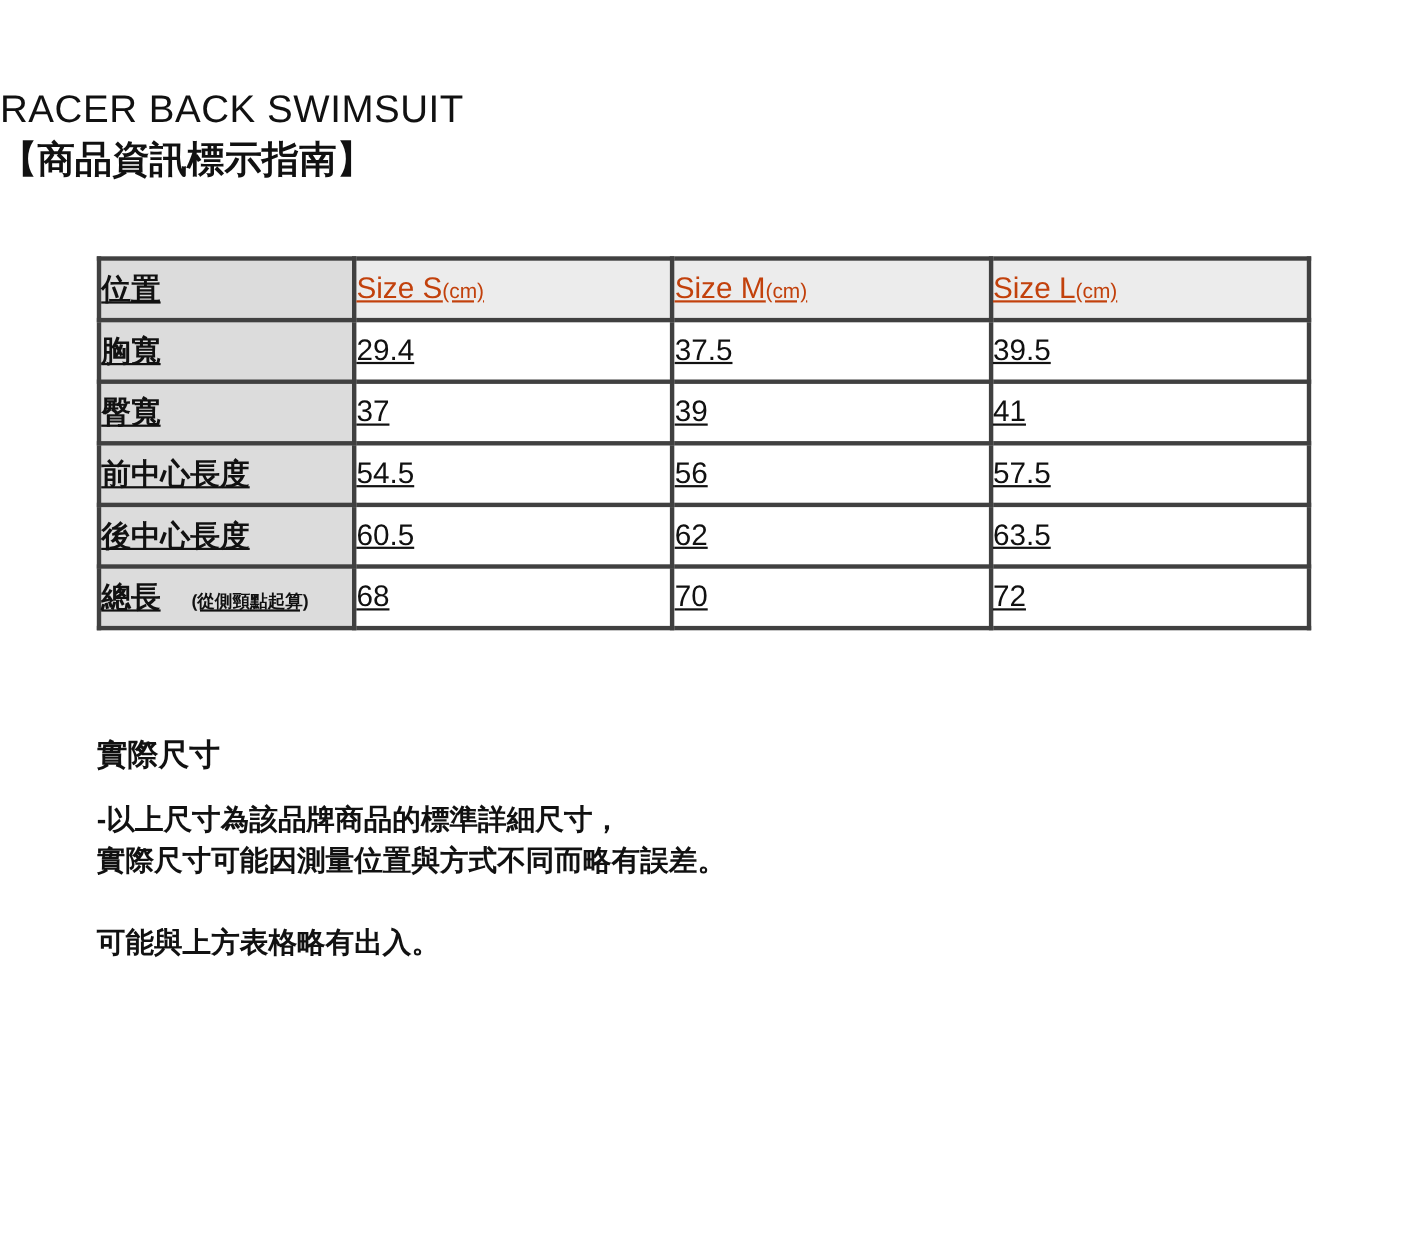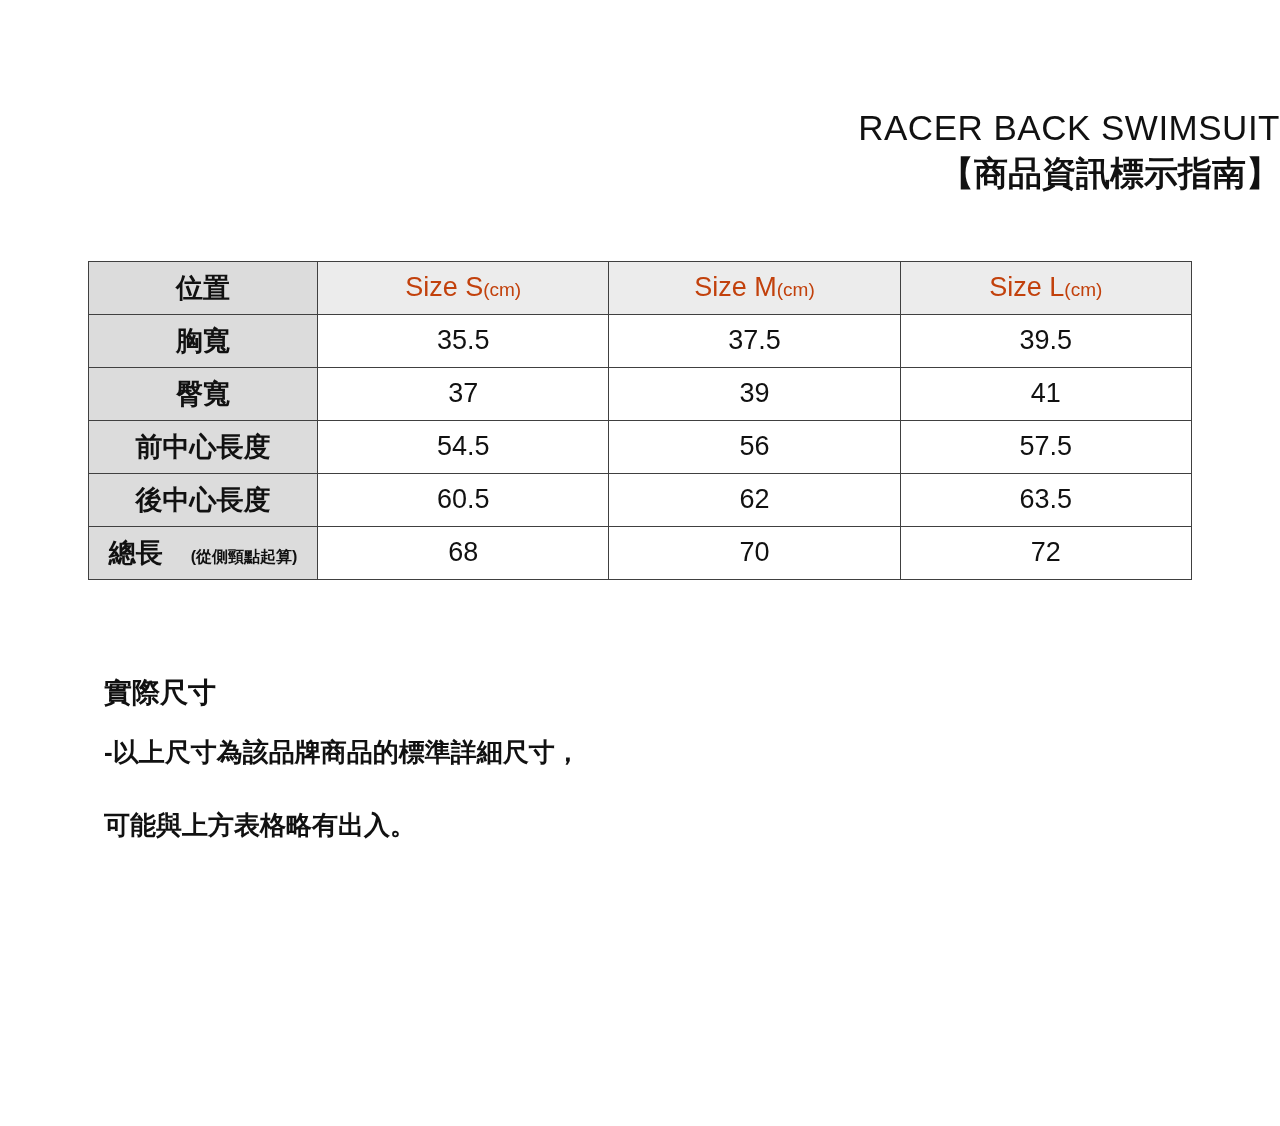--- a/index.html
+++ b/index.html
@@ -18,22 +18,22 @@
   .page {
     width: 1280px;
     height: 1126px;
     box-sizing: border-box;
     padding: 0;
     position: relative;
   }
 
   
   .title-block {
-    text-align: right;
-    padding-top: 108px;
+    text-align: left;
+    padding-top: 80px;
   }
   .title-main {
     font-size: 35px;
     letter-spacing: 0.5px;
     line-height: 1.15;
     font-weight: 400;
     color: #111;
   }
   .title-sub {
     font-size: 34px;
@@ -49,26 +49,27 @@
     margin-top: 66px;
     width: 1104px;
   }
   table.size-table {
     border-collapse: collapse;
     width: 100%;
     table-layout: fixed;
   }
   table.size-table td,
   table.size-table th {
-    border: 1px solid #404040;
-    text-align: center;
+    border: 4px solid #404040;
+    text-align: left;
     vertical-align: middle;
     padding: 0;
     height: 52px;
     font-weight: 400;
+    text-decoration: underline;
   }
   
   table.size-table .pos-col {
     width: 228px;
     background: #dcdcdc;
     font-size: 27px;
     font-weight: 700;
     color: #111;
   }
   table.size-table thead .pos-col {
@@ -95,21 +96,20 @@
   }
   .hdr-label {
     white-space: nowrap;
   }
 
   
   .notes {
     margin-top: 94px;
     padding-left: 88px;
     padding-right: 60px;
-    margin-left: 16px;
   }
   .notes-heading {
     font-size: 28px;
     font-weight: 700;
     color: #111;
     margin-bottom: 22px;
   }
   .notes p {
     margin: 0;
     font-size: 26px;
@@ -143,21 +143,21 @@
             <span class="hdr-label">Size M</span><span class="unit">(cm)</span>
           </th>
           <th class="size-col">
             <span class="hdr-label">Size L</span><span class="unit">(cm)</span>
           </th>
         </tr>
       </thead>
       <tbody>
         <tr>
           <td class="pos-col">胸寬</td>
-          <td class="val">35.5</td>
+          <td class="val">29.4</td>
           <td class="val">37.5</td>
           <td class="val">39.5</td>
         </tr>
         <tr>
           <td class="pos-col">臀寬</td>
           <td class="val">37</td>
           <td class="val">39</td>
           <td class="val">41</td>
         </tr>
         <tr>
@@ -180,17 +180,18 @@
           <td class="val">70</td>
           <td class="val">72</td>
         </tr>
       </tbody>
     </table>
   </div>
 
   <div class="notes">
     <div class="notes-heading">實際尺寸</div>
     <p>-以上尺寸為該品牌商品的標準詳細尺寸，</p>
+    <p>實際尺寸可能因測量位置與方式不同而略有誤差。</p>
     <div class="gap"></div>
     <p>可能與上方表格略有出入。</p>
   </div>
 
 </div>
 
 </body></html>

